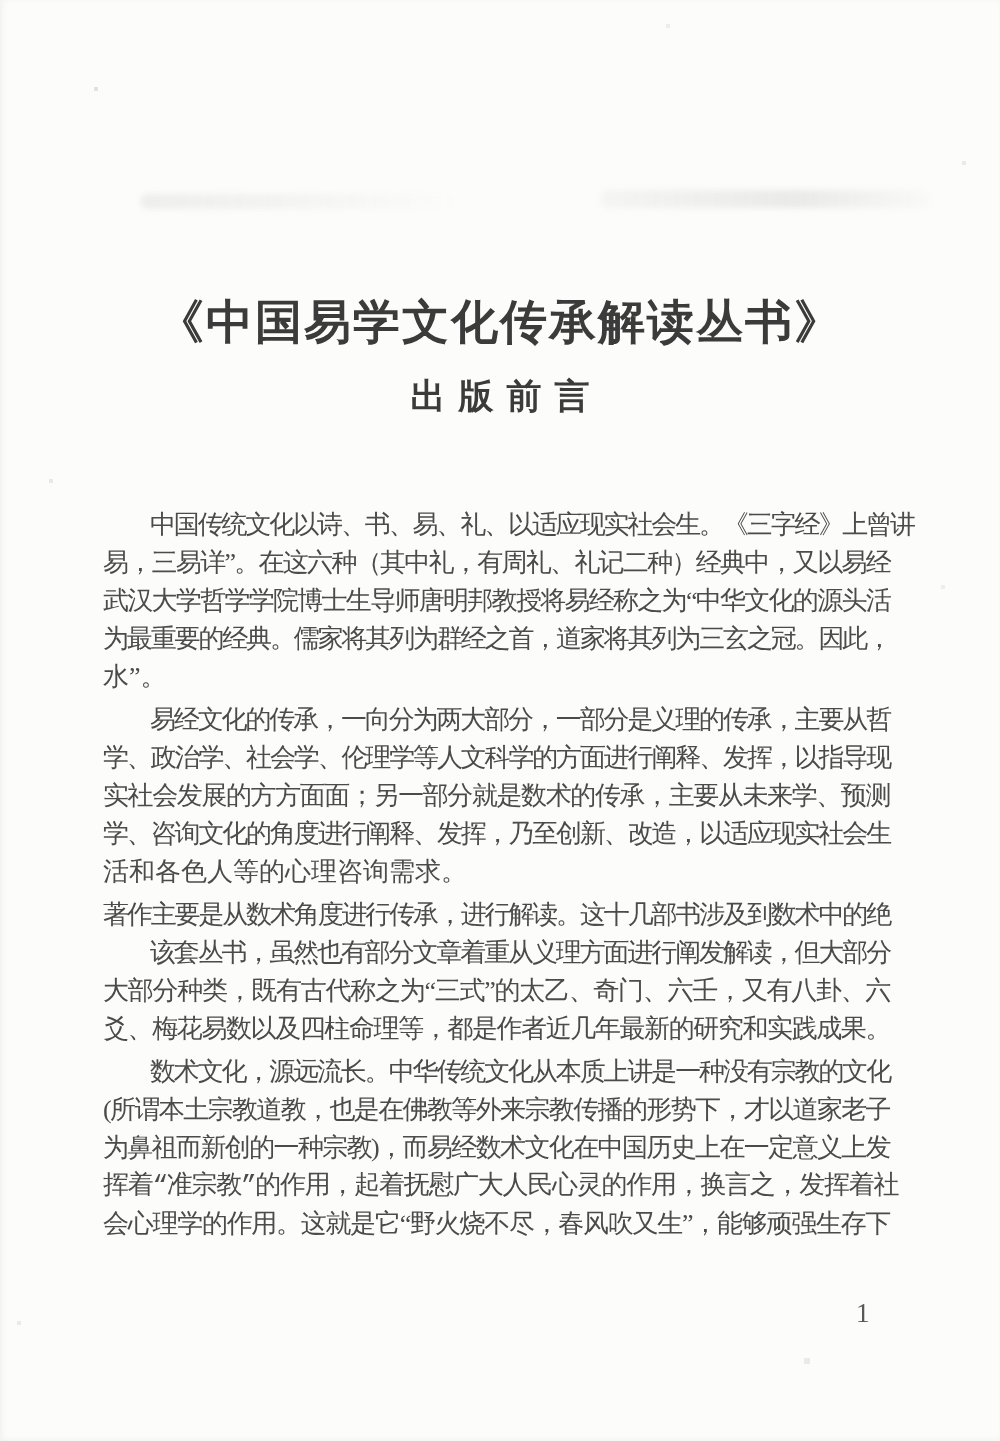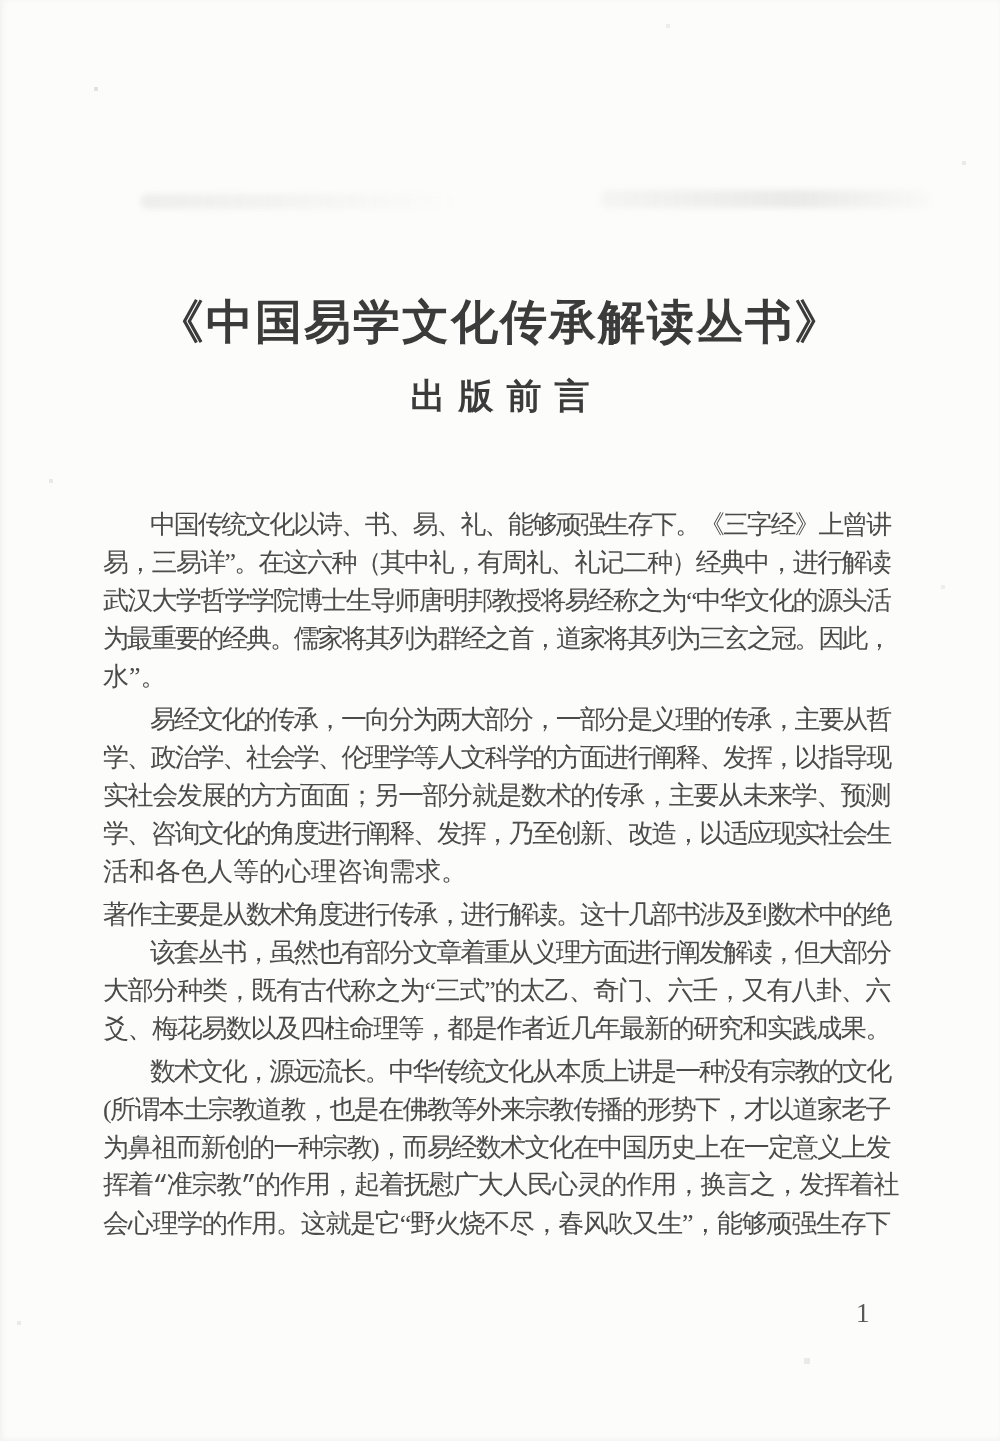--- a/index.html
+++ b/index.html
@@ -100,22 +100,22 @@
   <div class="specks"></div>
 
   <h1 class="title">
     <span class="t1">《中国易学文化传承解读丛书》</span>
     <span class="t2">出版前言</span>
   </h1>
 
   <div class="bodytext">
 
     <div class="para">
-      <div class="line indent" style="letter-spacing: -2.12903px;">中国传统文化以诗、书、易、礼、能够顽强生存下。《三字经》上曾讲</div>
-      <div class="line" style="letter-spacing: -1.72727px;">易，三易详”。在这六种（其中礼，有周礼、礼记二种）经典中，进行解读</div>
+      <div class="line indent" style="letter-spacing: -2.12903px;">中国传统文化以诗、书、易、礼、以适应现实社会生。《三字经》上曾讲</div>
+      <div class="line" style="letter-spacing: -1.72727px;">易，三易详”。在这六种（其中礼，有周礼、礼记二种）经典中，又以易经</div>
       <div class="line" style="letter-spacing: -1.72727px;">武汉大学哲学学院博士生导师唐明邦教授将易经称之为“中华文化的源头活</div>
       <div class="line" style="letter-spacing: -2.15152px;">为最重要的经典。儒家将其列为群经之首，道家将其列为三玄之冠。因此，</div>
       <div class="line end">水”。</div>
     </div>
 
     <div class="para">
       <div class="line indent" style="letter-spacing: -2.12903px;">易经文化的传承，一向分为两大部分，一部分是义理的传承，主要从哲</div>
       <div class="line" style="letter-spacing: -2.15152px;">学、政治学、社会学、伦理学等人文科学的方面进行阐释、发挥，以指导现</div>
       <div class="line" style="letter-spacing: -1.40625px;">实社会发展的方方面面；另一部分就是数术的传承，主要从未来学、预测</div>
       <div class="line" style="letter-spacing: -2.15152px;">学、咨询文化的角度进行阐释、发挥，乃至创新、改造，以适应现实社会生</div>

